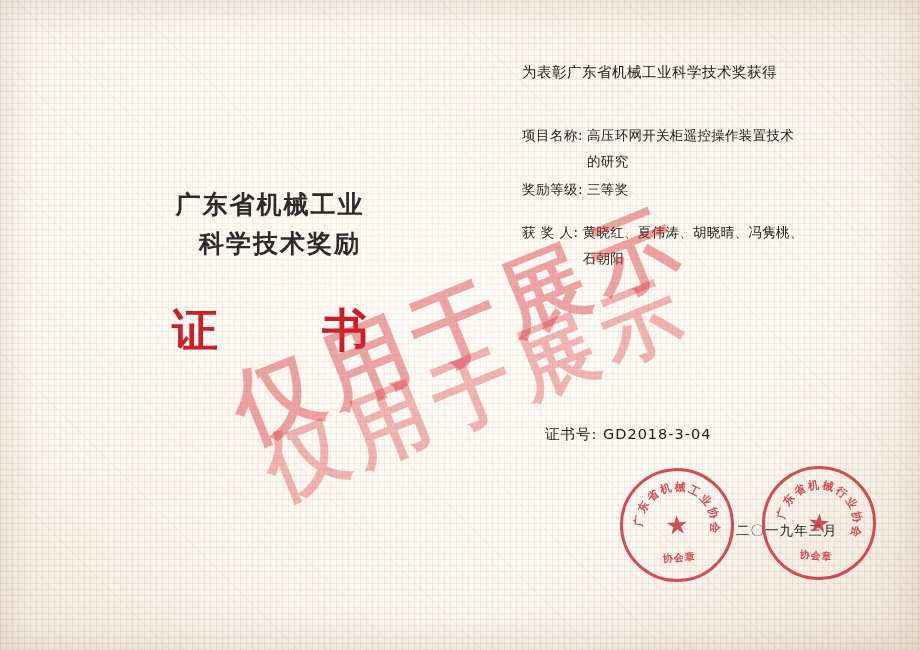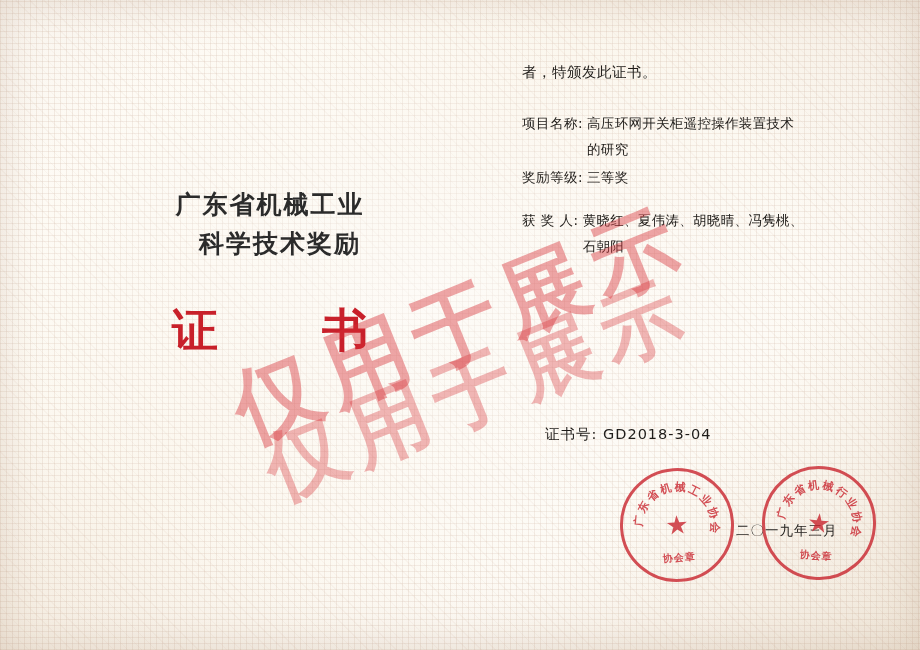--- a/index.html
+++ b/index.html
@@ -75,21 +75,21 @@
     color: #23201d;
   }
   .intro {
     font-size: 14.5px;
     line-height: 2.05;
     letter-spacing: 0.5px;
     color: #201d1a;
   }
   .intro .l2 { display: block; }
   .fields {
-    margin-top: 22px;
+    margin-top: 34px;
   }
   .field-row {
     display: flex;
     align-items: flex-start;
     font-size: 13.5px;
     line-height: 1.95;
     margin-bottom: 2px;
   }
   .field-label {
     flex: 0 0 auto;
@@ -203,21 +203,21 @@
   <div class="edge-shade"></div>
 
   <div class="left-block">
     <div class="org-line">广东省机械工业</div>
     <div class="org-line second">科学技术奖励</div>
     <div class="cert-word">证 书</div>
   </div>
 
   <div class="right-block">
     <div class="intro">
-      <span class="l2">者，特颁发此证书。</span>
+      <span class="l1">为表彰广东省机械工业科学技术奖获得</span>
     </div>
 
     <div class="fields">
 
       <div class="field-row">
         <div class="field-label">项目名称:</div>
         <div class="field-value">
           <span class="vline">高压环网开关柜遥控操作装置技术</span>
           <span class="vline">的研究</span>
         </div>

